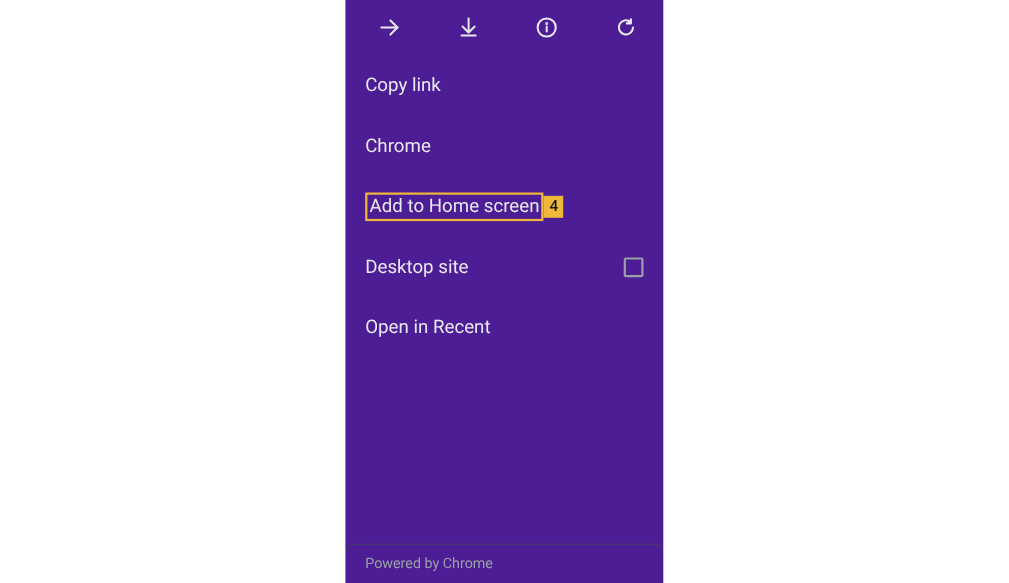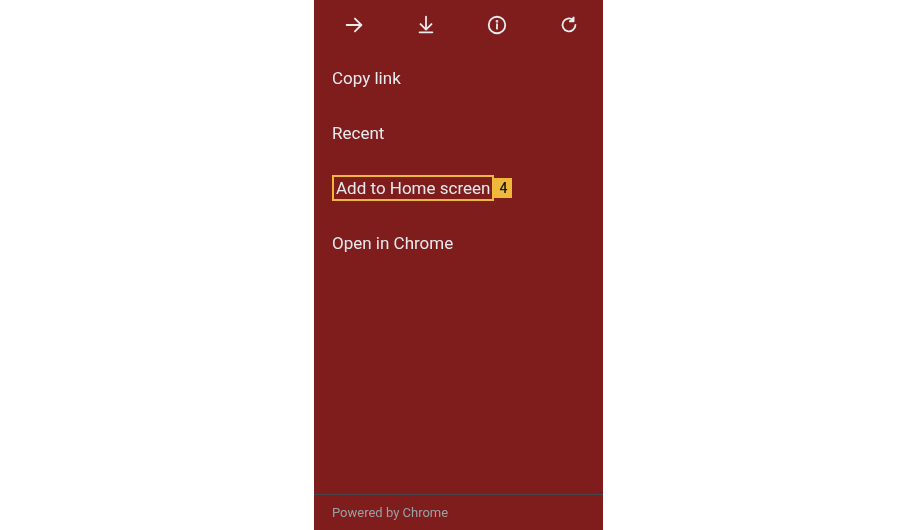--- a/index.html
+++ b/index.html
@@ -13,21 +13,21 @@
       background: #ffffff;
       font-family: Roboto, Arial, sans-serif;
       position: relative;
     }
     .menu-panel {
       position: absolute;
       left: 314px;
       top: 0;
       width: 289px;
       height: 530px;
-      background: #7f1d1d;
+      background: #4c1d95;
       color: #e8eaed;
       display: flex;
       flex-direction: column;
     }
     .icon-row {
       display: flex;
       align-items: center;
       justify-content: space-between;
       padding: 12px 22px 12px 28px;
       height: 50px;
@@ -89,20 +89,21 @@
       width: 18px;
       height: 18px;
       border: 2px solid #9aa0a6;
       border-radius: 2px;
     }
     .footer {
       border-top: 1px solid #44474d;
       padding: 10px 18px;
       font-size: 13px;
       color: #9aa0a6;
+      border-radius: 10px;
     }
   </style>
 </head>
 <body>
 
 <div class="menu-panel">
 
   <div class="icon-row">
     <div class="icon-btn">
       <svg viewBox="0 0 24 24">
@@ -133,37 +134,41 @@
   </div>
 
   <div class="menu-items">
 
     <div class="menu-item">
       <span class="menu-item-label">Copy link</span>
     </div>
 
 
     <div class="menu-item">
-      <span class="menu-item-label">Recent</span>
+      <span class="menu-item-label">Chrome</span>
     </div>
 
 
     <div class="menu-item">
       <span class="highlighted-wrap">
         <span class="highlighted">
           <span class="menu-item-label">Add to Home screen</span>
         </span>
         <span class="badge">4</span>
       </span>
     </div>
 
+    <div class="menu-item">
+      <span class="menu-item-label">Desktop site</span>
+      <span class="checkbox"></span>
+    </div>
 
 
     <div class="menu-item">
-      <span class="menu-item-label">Open in Chrome</span>
+      <span class="menu-item-label">Open in Recent</span>
     </div>
 
   </div>
 
   <div class="footer">
     <span>Powered by Chrome</span>
   </div>
 
 </div>
 

